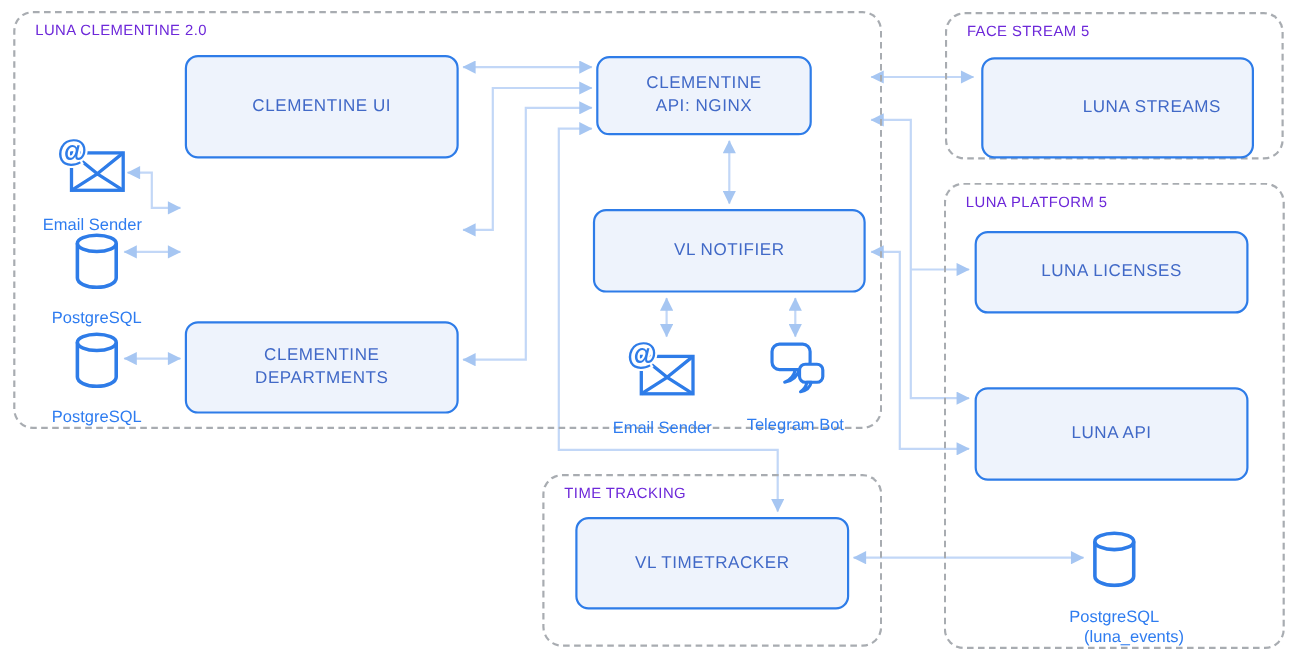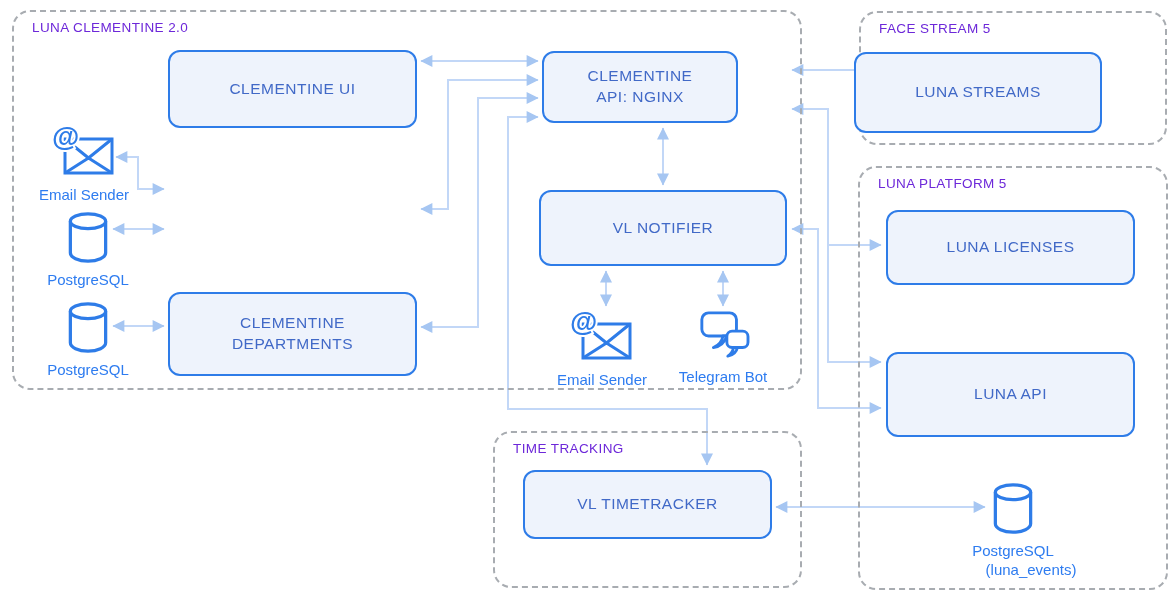--- a/index.html
+++ b/index.html
@@ -51,21 +51,21 @@
     display: flex;
     flex-direction: column;
     align-items: center;
   }
   .icon-label, .icon-sublabel {
     color: #2e7cf0;
     font-size: 15px;
     line-height: 1.2;
     text-align: center;
     white-space: nowrap;
-    margin-top: 8px;
+    margin-top: 18px;
   }
   .icon-sublabel { margin-top: 1px; margin-left: 36px; }
   
   #edges {
     position: absolute;
     left: 0; top: 0;
     width: 1176px; height: 598px;
     pointer-events: none;
   }
   .edge {
@@ -108,42 +108,42 @@
   <div class="group" style="left:859px; top:11px; width:308px; height:134px;">
     <span class="group-label">FACE STREAM 5</span>
   </div>
   <div class="group" style="left:858px; top:166px; width:310px; height:424px;">
     <span class="group-label">LUNA PLATFORM 5</span>
   </div>
   <div class="group" style="left:493px; top:431px; width:309px; height:157px;">
     <span class="group-label">TIME TRACKING</span>
   </div>
 
-  <div class="node" style="left:168px; top:50px; width:249px; height:78px;">
+  <div class="node" style="left:168px; top:50px; width:249px; height:94px;">
     <span>CLEMENTINE UI</span>
   </div>
   <div class="node" style="left:168px; top:292px; width:249px; height:84px;">
     <span>CLEMENTINE DEPARTMENTS</span>
   </div>
   <div class="node" style="left:542px; top:51px; width:196px; height:72px;">
     <span>CLEMENTINE API: NGINX</span>
   </div>
   <div class="node" style="left:539px; top:190px; width:248px; height:76px;">
     <span>VL NOTIFIER</span>
   </div>
-  <div class="node" style="left:854px; top:52px; width:248px; height:81px;">
+  <div class="node" style="left:892px; top:52px; width:248px; height:92px;justify-content:flex-end;">
     <span>LUNA STREAMS</span>
   </div>
   <div class="node" style="left:886px; top:210px; width:249px; height:75px;">
     <span>LUNA LICENSES</span>
   </div>
   <div class="node" style="left:886px; top:352px; width:249px; height:85px;">
     <span>LUNA API</span>
   </div>
-  <div class="node" style="left:523px; top:470px; width:249px; height:69px;align-items:center;">
+  <div class="node" style="left:523px; top:470px; width:249px; height:84px;align-items:center;">
     <span>VL TIMETRACKER</span>
   </div>
 
   <div class="icon-unit" style="left:24px; top:122px;">
     <svg width="64" height="56" viewBox="0 0 64 56">
       <rect x="13" y="17" width="47" height="34" fill="#ffffff" stroke="#2e7ce8" stroke-width="3"></rect>
       <path d="M13,17 L36.5,36 L60,17 M13,51 L36.5,36 L60,51" fill="none" stroke="#2e7ce8" stroke-width="3" stroke-linejoin="round"></path>
       <text x="0" y="24" font-size="28" font-weight="bold" font-family="Liberation Sans, sans-serif" fill="#2e7ce8" stroke="#ffffff" stroke-width="4" paint-order="stroke">@</text>
     </svg>
     <span class="icon-label">Email Sender</span>

